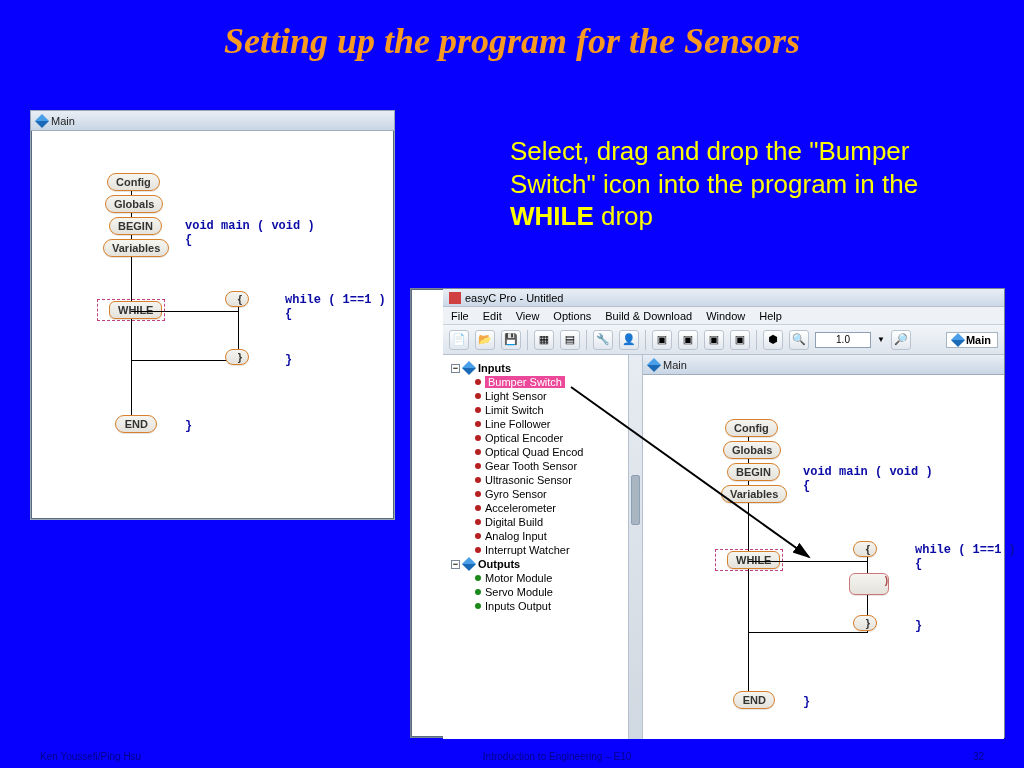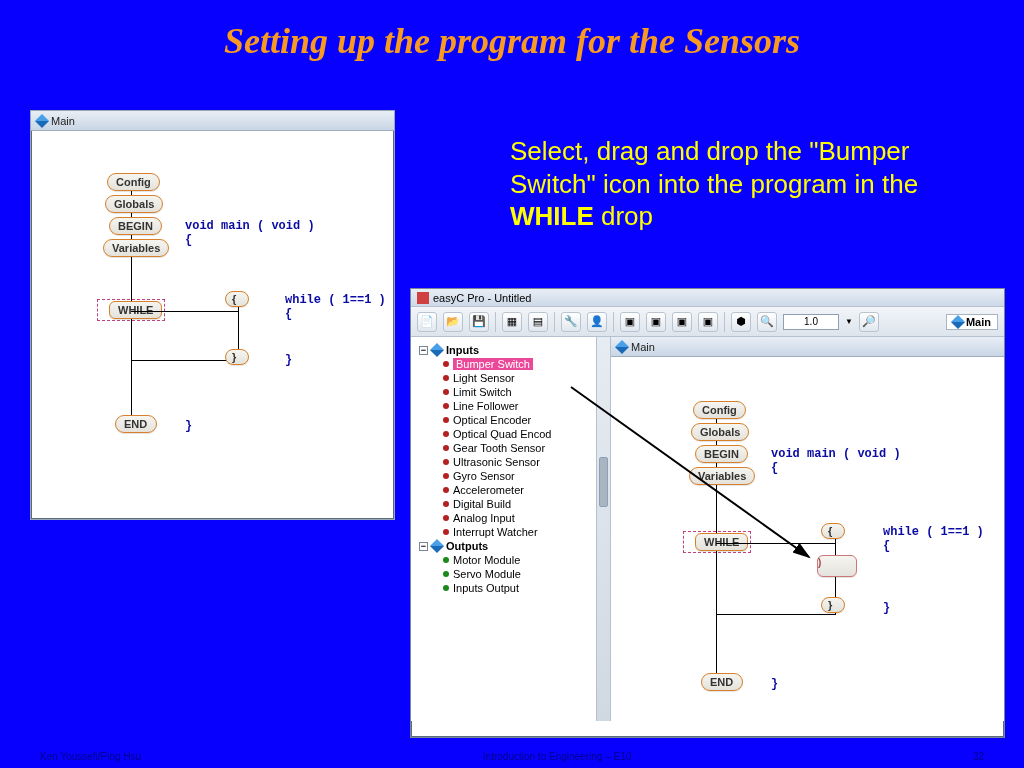--- a/index.html
+++ b/index.html
@@ -53,21 +53,21 @@
     width: 100%; height: 100%;
   }
   .block {
     position: absolute;
     background: linear-gradient(#f5f5f1, #e4e2db);
     border: 1px solid #d77f2a;
     border-radius: 6px;
     font-size: 11px;
     font-weight: bold;
     color: #333;
-    text-align: left;
+    text-align: right;
     padding: 2px 8px;
     min-width: 42px;
     box-shadow: 0 1px 0 rgba(0,0,0,.1);
   }
   .block.round { border-radius: 10px; }
   .block.brace { min-width: 24px; padding: 1px 6px; border-radius: 8px; }
   .code {
     position: absolute;
     color: #0a0aa5;
     font-size: 12px;
@@ -76,21 +76,21 @@
     white-space: pre;
   }
   .dotted-box {
     position: absolute;
     border: 1px dashed #c04080;
   }
   .wire { position: absolute; background: #000; }
   
   #win1 { top: 110px; left: 30px; width: 365px; height: 410px; }
   
-  #win2 { top: 288px; left: 410px; width: 595px; height: 450px; border: 1px solid #7a8694; }
+  #win2 { top: 288px; left: 410px; width: 595px; height: 450px; border: 1px solid #7a8694; padding-left: 32px; }
   #win2 .appbar {
     background: linear-gradient(#e8eef5, #cdd9e8);
     height: 18px;
     font-size: 11px;
     display: flex; align-items: center; padding: 0 6px; gap: 4px;
     border-bottom: 1px solid #b6c1cf;
   }
   #win2 .menubar {
     height: 18px;
     background: #eef2f7;
@@ -210,20 +210,29 @@
 {</div>
     <div class="code" style="left:254px;top:222px;">}</div>
     <div class="code" style="left:154px;top:288px;">}</div>
   </div>
 </div>
 
 <div id="win2" class="window">
   <div class="appbar">
     <span style="width:12px;height:12px;background:#d04040;display:inline-block;"></span>
     <span>easyC Pro - Untitled</span>
+  </div>
+  <div class="menubar">
+    <span>File</span>
+    <span>Edit</span>
+    <span>View</span>
+    <span>Options</span>
+    <span>Build &amp; Download</span>
+    <span>Window</span>
+    <span>Help</span>
   </div>
   <div class="toolbar">
     <div class="tbtn">📄</div>
     <div class="tbtn">📂</div>
     <div class="tbtn">💾</div>
     <div style="width:1px;height:20px;background:#bac4d0;"></div>
     <div class="tbtn">▦</div>
     <div class="tbtn">▤</div>
     <div style="width:1px;height:20px;background:#bac4d0;"></div>
     <div class="tbtn">🔧</div>

